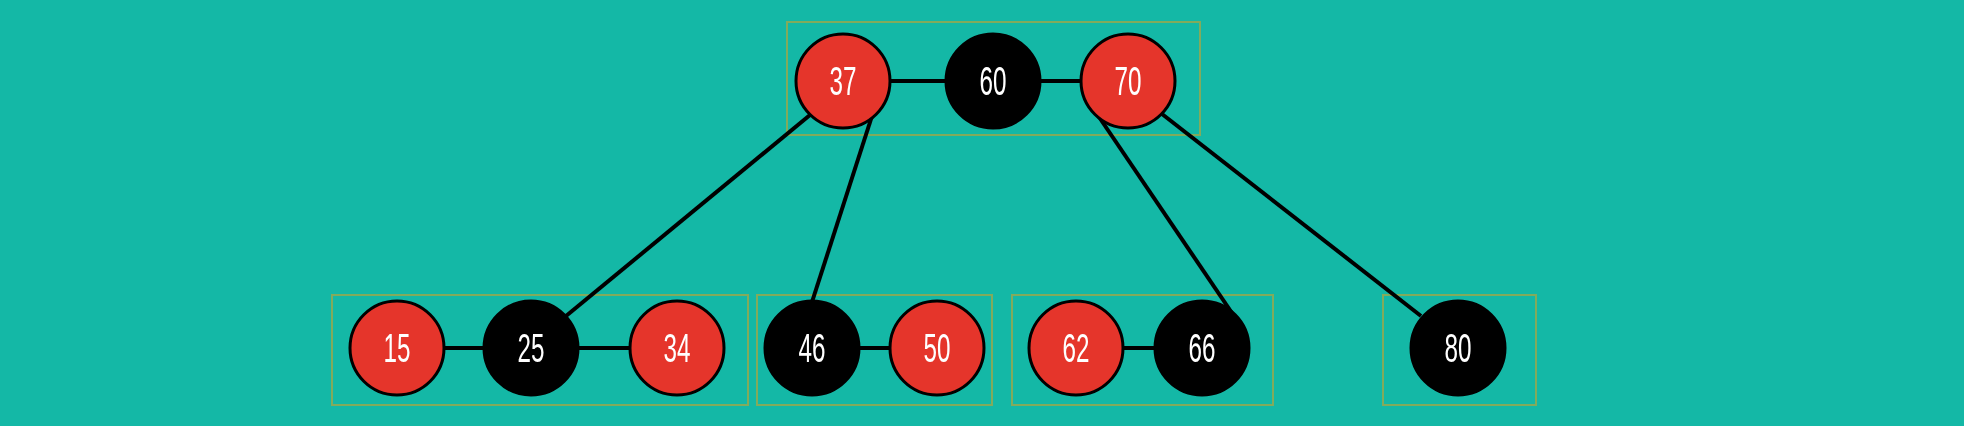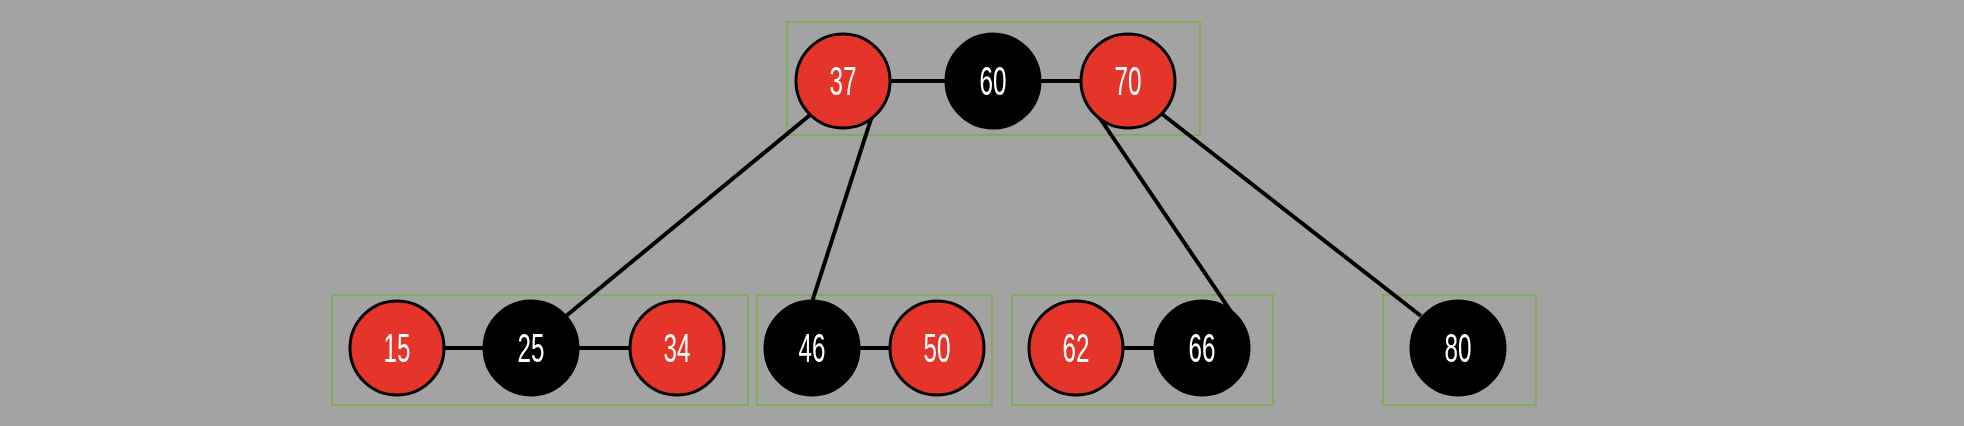--- a/index.html
+++ b/index.html
@@ -4,21 +4,21 @@
 <style>
   html, body {
     margin: 0;
     padding: 0;
     background: #ffffff;
   }
   .canvas {
     position: relative;
     width: 1964px;
     height: 426px;
-    background: #a3a3a3;
+    background: #14b8a6;
     overflow: hidden;
   }
   svg text {
     font-family: "Liberation Sans", sans-serif;
     font-weight: 400;
   }
 </style>
 </head>
 <body>
 

